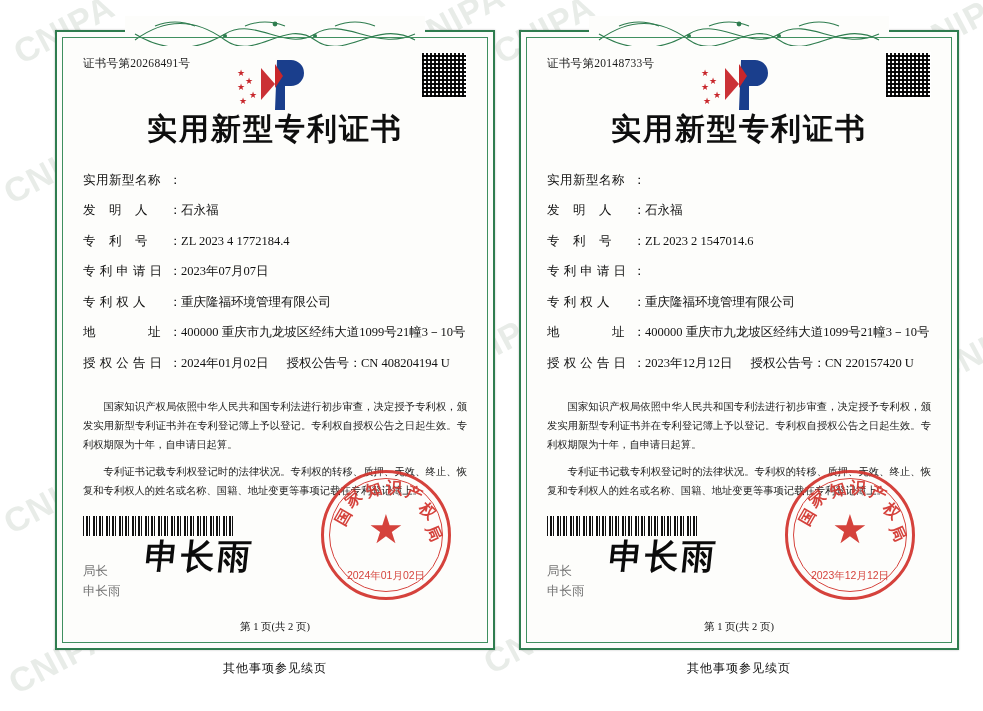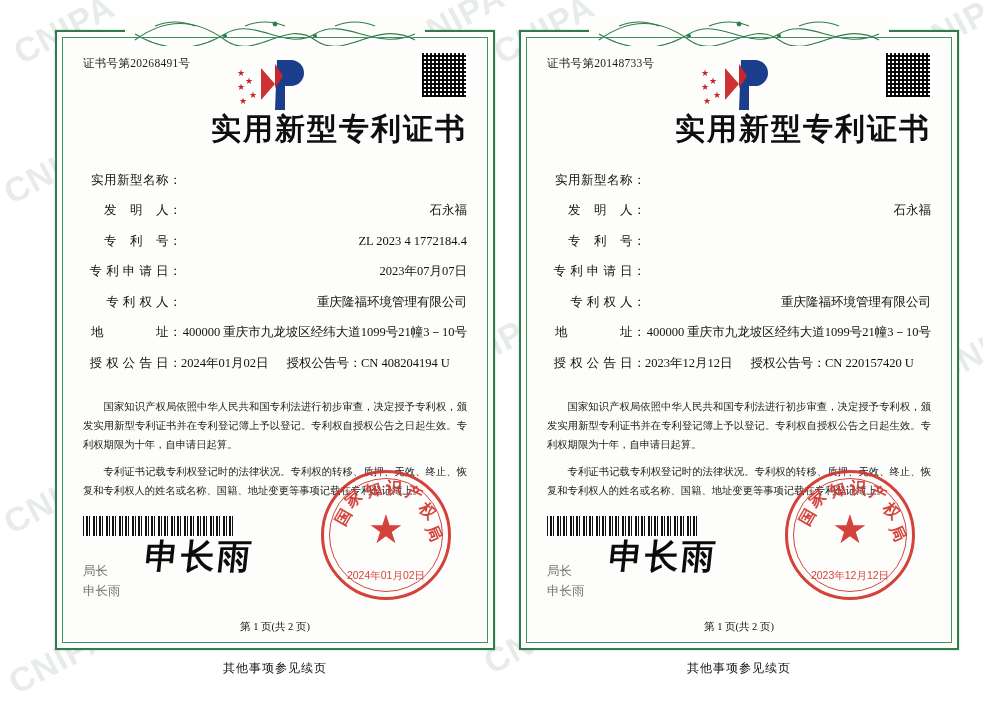--- a/index.html
+++ b/index.html
@@ -110,36 +110,35 @@
     height: 44px;
     margin-top: 2px;
     background:
       repeating-linear-gradient(0deg, #111 0 2px, #fff 2px 4px),
       repeating-linear-gradient(90deg, #111 0 2px, #fff 2px 4px);
     background-blend-mode: multiply;
     border: 1px solid #fff;
   }
   
   .title {
-    text-align: right;
+    text-align: center;
     font-size: 30px;
     font-weight: bold;
     letter-spacing: 2px;
     color: #0e0e0e;
     margin: 6px 0 22px 0;
     font-family: "DejaVu Serif", serif;
   }
   
   .fields { font-size: 12.5px; color: #111; }
   .field {
     display: flex;
     align-items: baseline;
     margin-bottom: 13.5px;
     white-space: nowrap;
-    text-align: right;
   }
   .f-label {
     width: 86px;
     flex: 0 0 86px;
     letter-spacing: 0.5px;
   }
   .f-colon { width: 12px; flex: 0 0 12px; }
   .f-value { flex: 1 1 auto; }
   .f-value2 {
     margin-left: 18px;
@@ -438,20 +437,21 @@
             <span class="f-colon">：</span>
           </div>
           <div class="field">
             <span class="f-label">发　明　人</span>
             <span class="f-colon">：</span>
             <span class="f-value">石永福</span>
           </div>
           <div class="field">
             <span class="f-label">专　利　号</span>
             <span class="f-colon">：</span>
+            <span class="f-value">ZL 2023 2 1547014.6</span>
           </div>
           <div class="field">
             <span class="f-label">专 利 申 请 日</span>
             <span class="f-colon">：</span>
           </div>
           <div class="field">
             <span class="f-label">专 利 权 人</span>
             <span class="f-colon">：</span>
             <span class="f-value">重庆隆福环境管理有限公司</span>
           </div>

